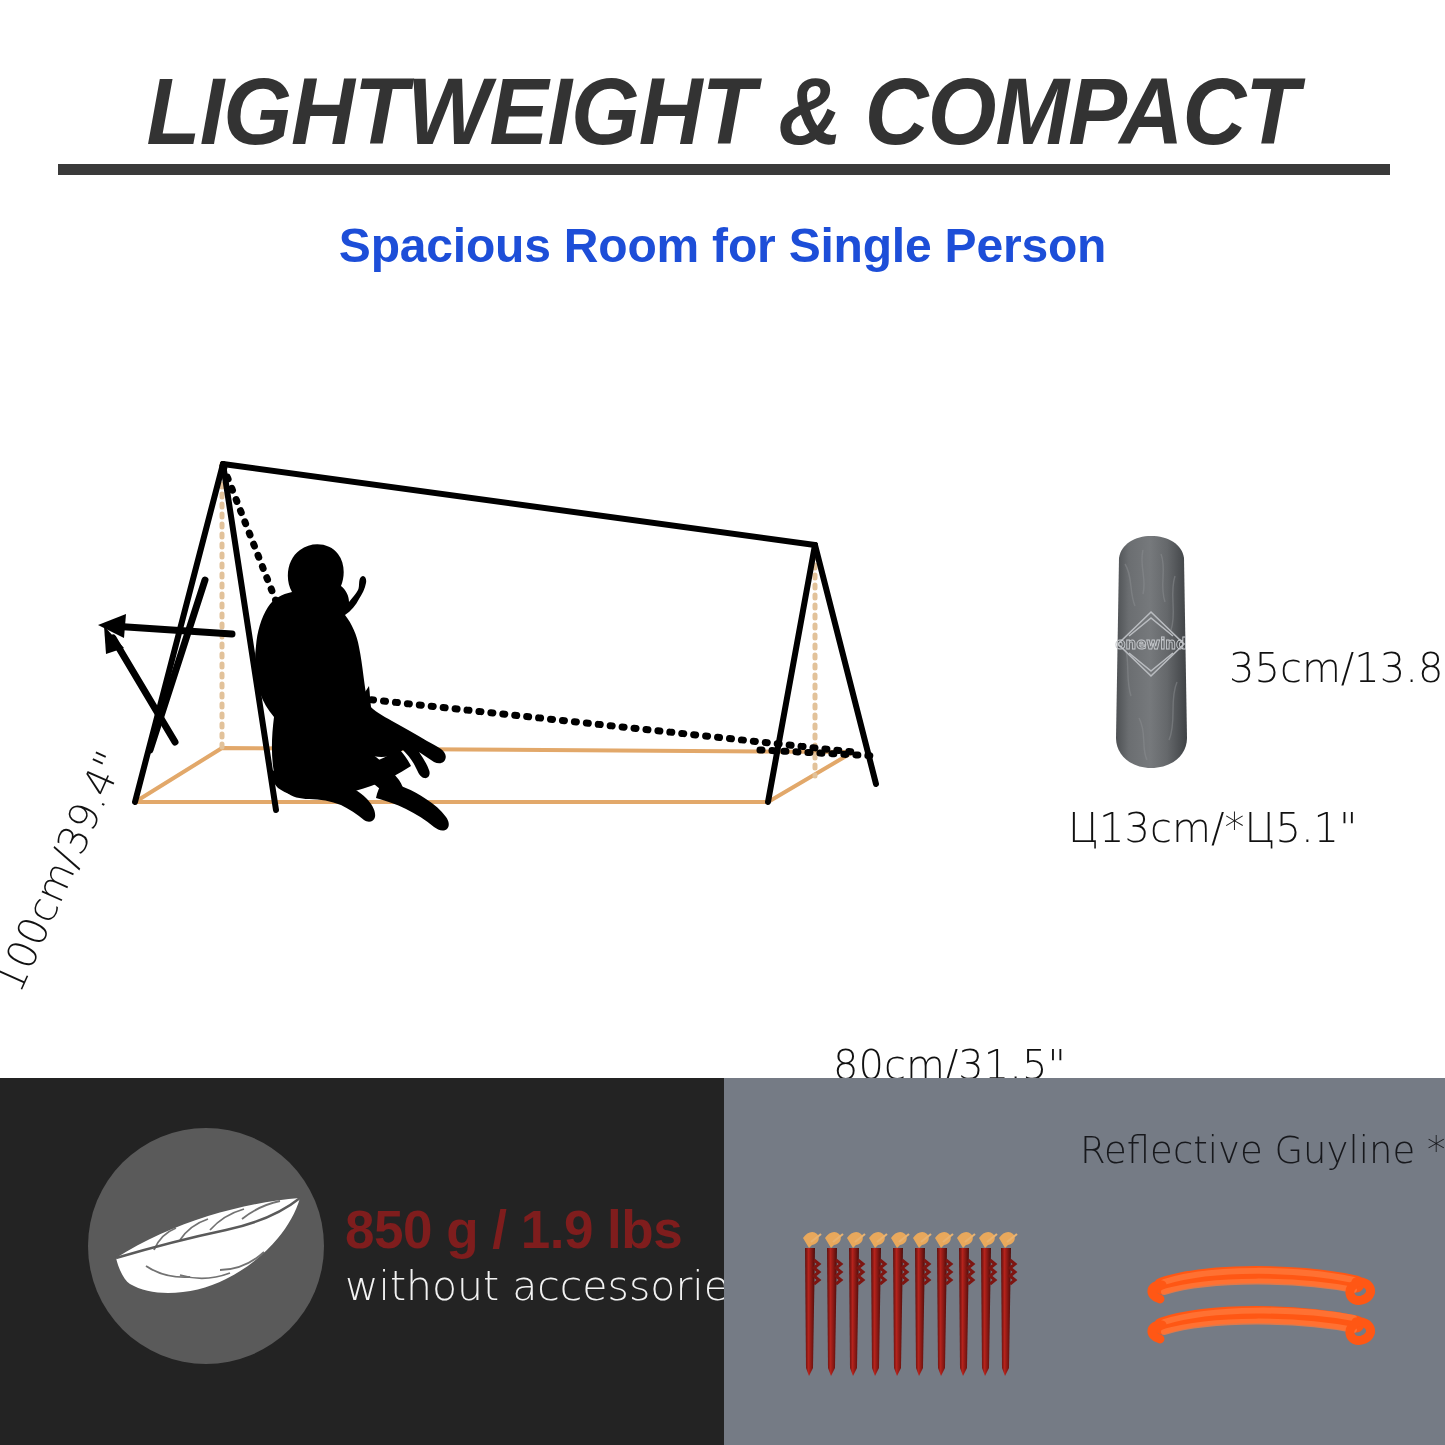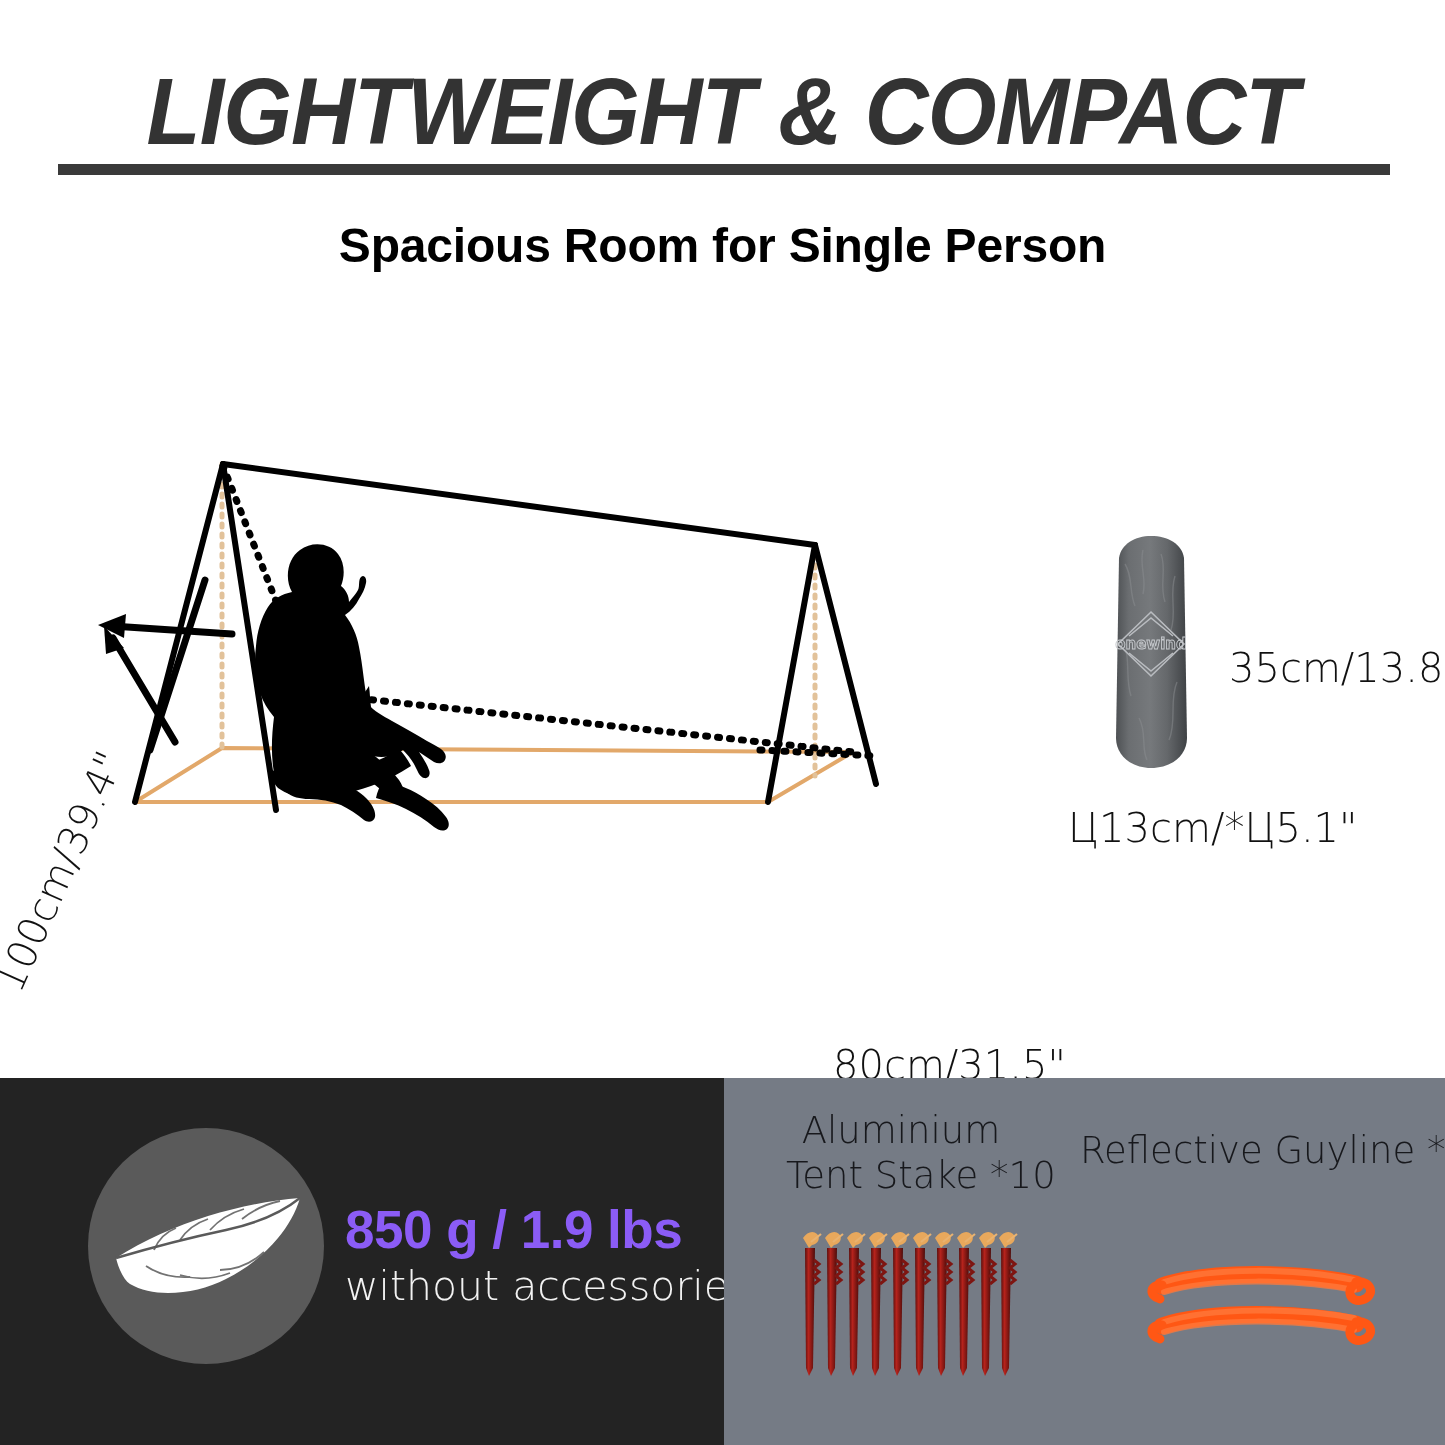--- a/index.html
+++ b/index.html
@@ -28,21 +28,21 @@
   }
   .hero-rule{
     position:absolute;left:58px;top:164px;width:1332px;height:11px;
     background:#3a3a3a;
   }
   .hero-sub{
     position:absolute;left:0;top:218px;width:1445px;
     text-align:center;
     font-size:48px;
     font-weight:bold;
-    color:#000000;
+    color:#1d4ed8;
     letter-spacing:-0.2px;
     white-space:nowrap;
   }
 
   
   #diagram{position:absolute;left:0;top:380px;width:1445px;height:520px;}
   #diagram svg{position:absolute;left:0;top:0;}
 
   .dimlabel{
     position:absolute;
@@ -76,21 +76,21 @@
     background:#757b85;
   }
   #feather-circle{
     position:absolute;left:88px;top:1128px;width:236px;height:236px;
     border-radius:50%;
     background:#5a5a5a;
   }
   #feather-icon{position:absolute;left:110px;top:1190px;width:196px;height:120px;}
   #weight-main{
     position:absolute;left:345px;top:1199px;
-    font-size:53px;font-weight:bold;color:#8b5cf6;
+    font-size:53px;font-weight:bold;color:#7f1d1d;
     letter-spacing:-0.5px;white-space:nowrap;
   }
   #weight-sub{
     position:absolute;left:345px;top:1262px;
     font-family:"DejaVu Sans", sans-serif;
     font-size:41px;font-weight:300;color:#f2f2f2;
     white-space:nowrap;
   }
 
   .acc-title{
@@ -258,24 +258,20 @@
         <path d="M70,85 C86,90 104,89 120,83"></path>
         <path d="M110,80 C126,80 142,73 154,62"></path>
       </g>
     </svg>
   </div>
   <div id="weight-main">850 g / 1.9 lbs</div>
   <div id="weight-sub">without accessories</div>
 
   <div id="panel-right"></div>
 
-  <div class="acc-title" id="stake-title">
-    <div>Aluminium</div>
-    <div>Tent Stake *10</div>
-  </div>
 
   <div class="acc-title" id="guy-title">
     <div>Reflective Guyline *2</div>
   </div>
 
   <div id="stakes-img">
     <svg width="225" height="228" viewBox="0 0 225 228">
       <defs>
         <linearGradient id="stk" x1="0" y1="0" x2="1" y2="0">
           <stop offset="0%" stop-color="#5e100e"></stop>

